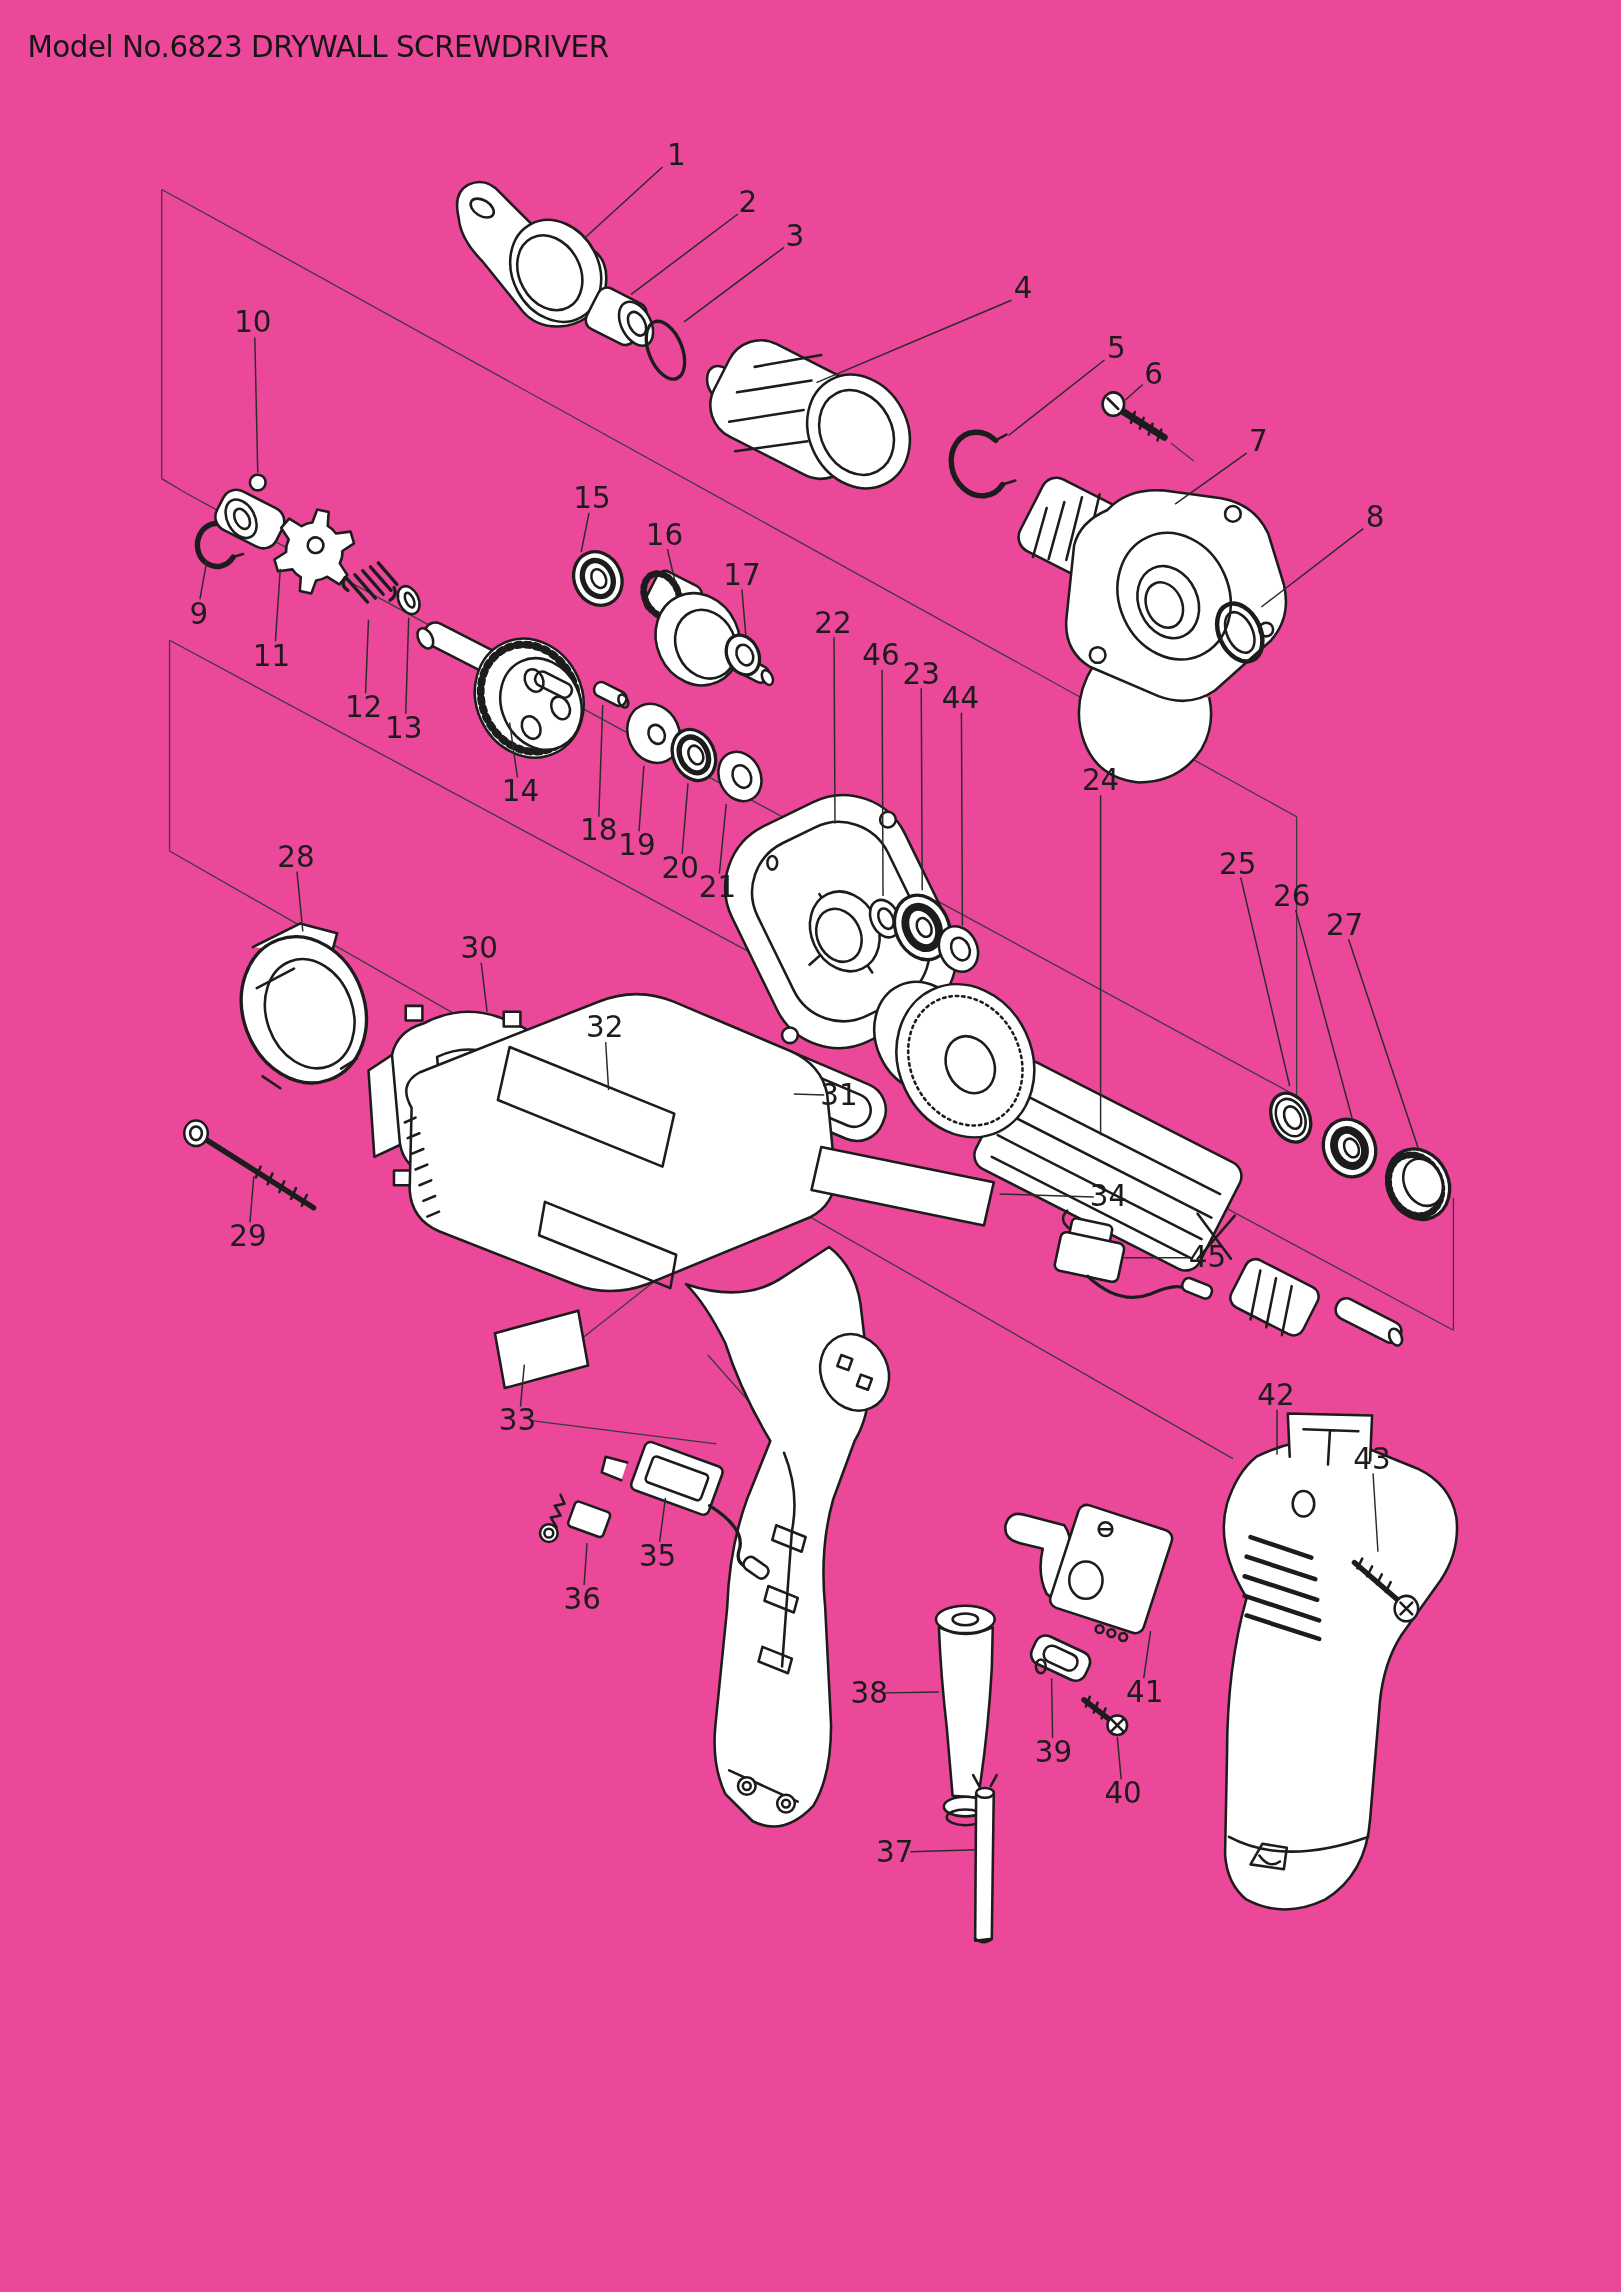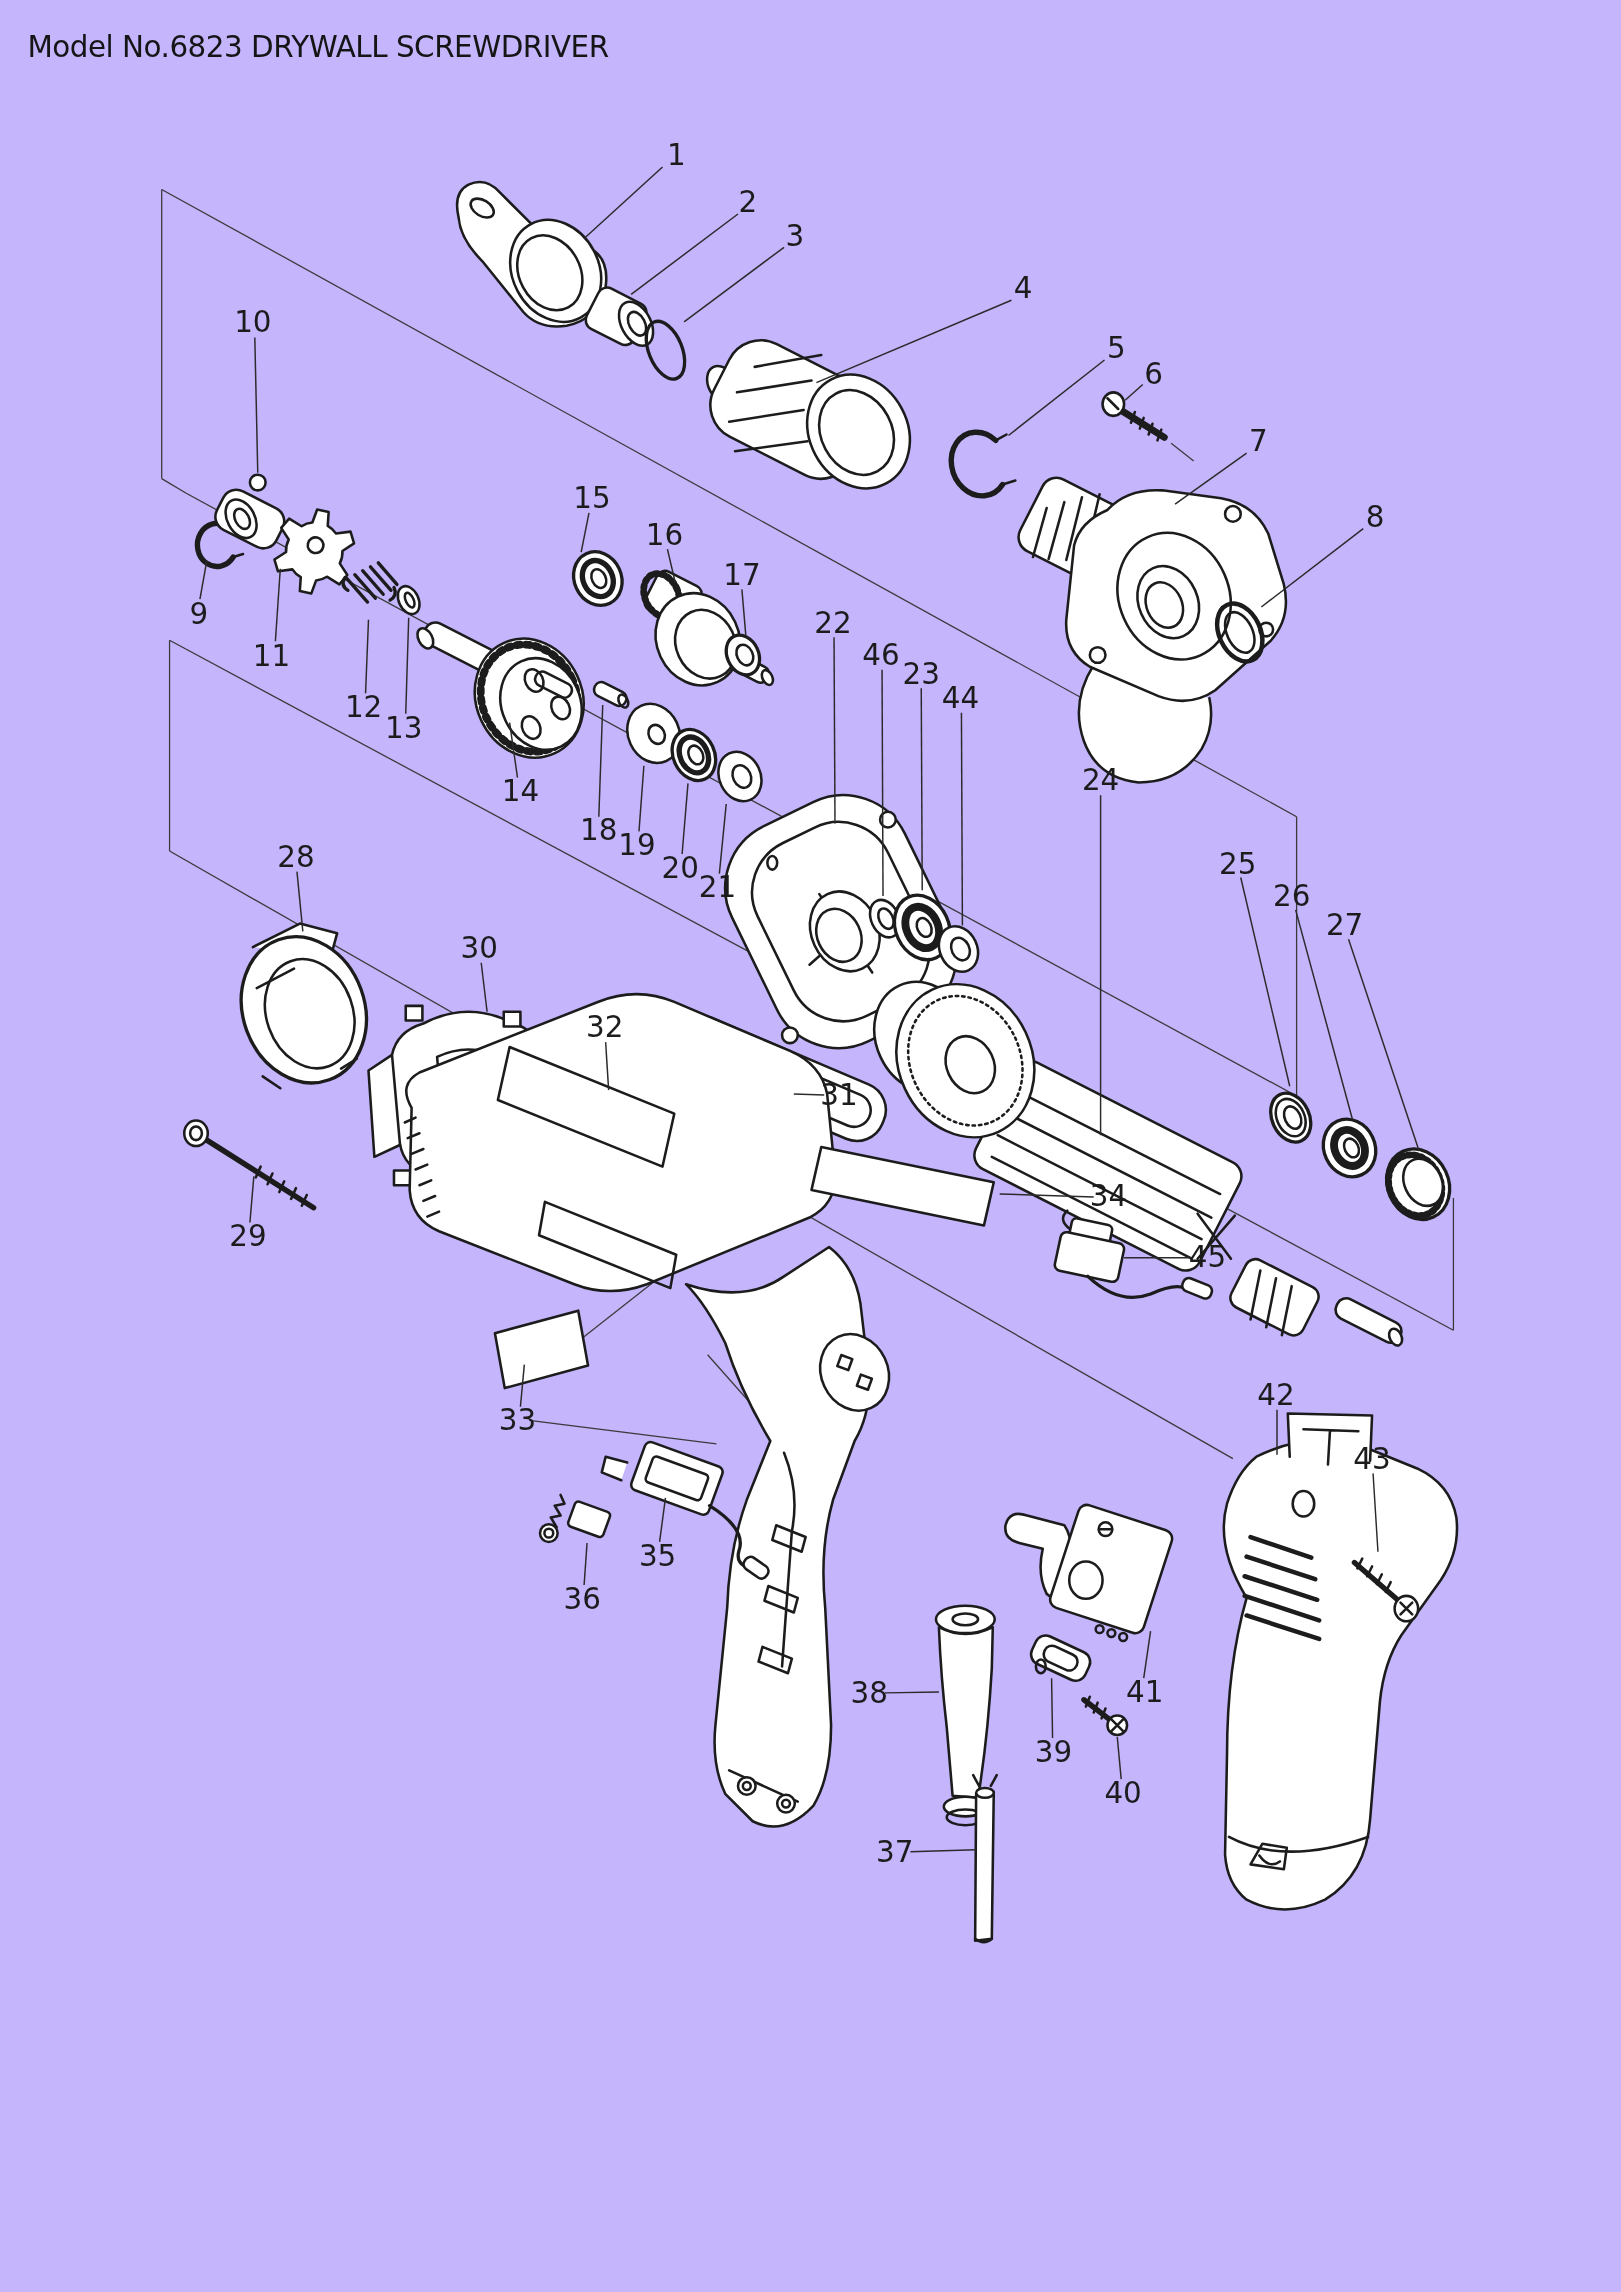--- a/index.html
+++ b/index.html
@@ -1,16 +1,16 @@
 <!DOCTYPE html>
 <html><head>
 <meta charset="utf-8">
 <style>
   html,body{margin:0;padding:0;background:#fff;}
-  .page{position:relative;width:1621px;height:2293px;background:#c4b5fd;overflow:hidden;}
+  .page{position:relative;width:1621px;height:2293px;background:#ec4899;overflow:hidden;}
   svg{display:block;}
   .title-text{font-family:"DejaVu Sans","Liberation Sans",sans-serif;font-size:30px;letter-spacing:-0.5px;fill:#151515;}
   .callout{font-family:"DejaVu Sans","Liberation Sans",sans-serif;font-size:30px;fill:#1c1c1c;text-anchor:middle;dominant-baseline:central;}
   .leader{stroke:#2b2b2b;stroke-width:1.5;fill:none;}
   .cline{stroke:#3a3a3a;stroke-width:1.3;fill:none;}
   .pc{fill:#ffffff;stroke:#1c1c1c;stroke-width:2.6;stroke-linejoin:round;stroke-linecap:round;}
   .ln{fill:none;stroke:#1c1c1c;stroke-width:2.6;stroke-linejoin:round;stroke-linecap:round;}
   .t3{stroke-width:3.4;} .t4{stroke-width:4.6;} .t5{stroke-width:5.5;} .t7{stroke-width:7;} .t8{stroke-width:8;}
   .teeth{stroke-dasharray:3.5,6;}
   .knurl{stroke-dasharray:2.5,4;}

